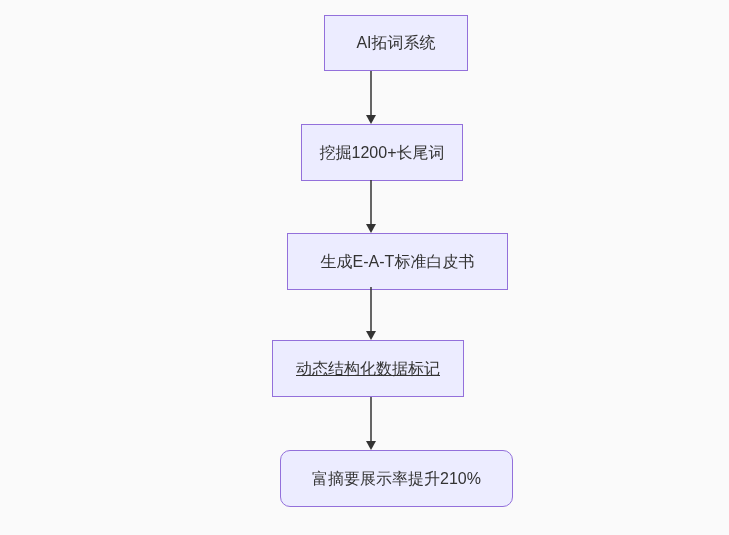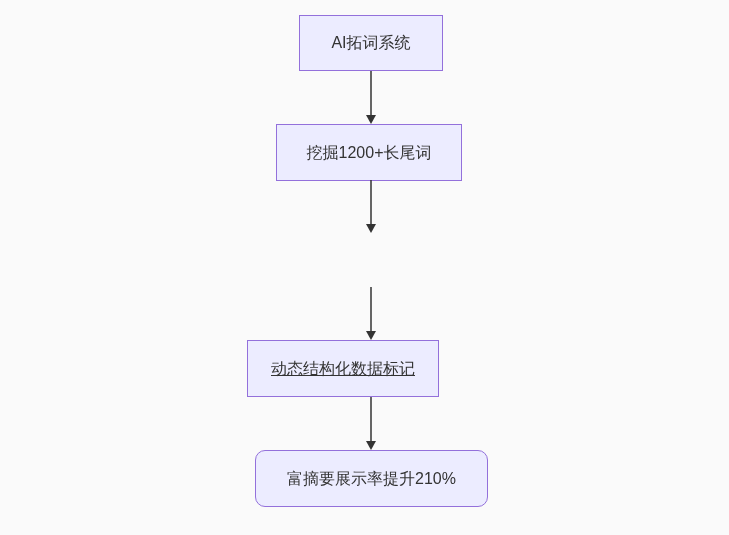--- a/index.html
+++ b/index.html
@@ -24,31 +24,32 @@
     background: #ECECFF;
     border: 1px solid #9370DB;
     display: flex;
     align-items: center;
     justify-content: center;
     color: #333333;
     font-size: 16px;
     line-height: 1.2;
     white-space: nowrap;
     text-align: center;
+    margin-left: 25px;
   }
   .edge {
     position: absolute;
     width: 14px;
     height: 53px;
   }
   .edge svg {
     display: block;
   }
   #node-1 { left: 299px; top: 15px;  width: 144px; height: 56px; }
-  #node-2 { left: 276px; top: 124px; width: 186px; height: 57px; }
+  #node-2 { left: 276px; top: 124px; width: 162px; height: 57px; }
   #node-3 { left: 262px; top: 233px; width: 221px; height: 57px; }
   #node-4 { left: 247px; top: 340px; width: 192px; height: 57px; text-decoration: underline; }
   #node-5 { left: 255px; top: 450px; width: 233px; height: 57px; border-radius: 10px; }
 
   #edge-1 { left: 364px; top: 71px;  }
   #edge-2 { left: 364px; top: 180px; }
   #edge-3 { left: 364px; top: 287px; }
   #edge-4 { left: 364px; top: 397px; }
 </style>
 </head>
@@ -71,20 +72,23 @@
     <span>挖掘1200+长尾词</span>
   </div>
 
   <div class="edge" id="edge-2">
     <svg width="14" height="53" viewBox="0 0 14 53">
       <line x1="7" y1="0" x2="7" y2="45" stroke="#333333" stroke-width="1.5"></line>
       <polygon points="2,44 12,44 7,53" fill="#333333"></polygon>
     </svg>
   </div>
 
+  <div class="node" id="node-3">
+    <span>生成E-A-T标准白皮书</span>
+  </div>
 
   <div class="edge" id="edge-3">
     <svg width="14" height="53" viewBox="0 0 14 53">
       <line x1="7" y1="0" x2="7" y2="45" stroke="#333333" stroke-width="1.5"></line>
       <polygon points="2,44 12,44 7,53" fill="#333333"></polygon>
     </svg>
   </div>
 
   <div class="node" id="node-4">
     <span>动态结构化数据标记</span>

